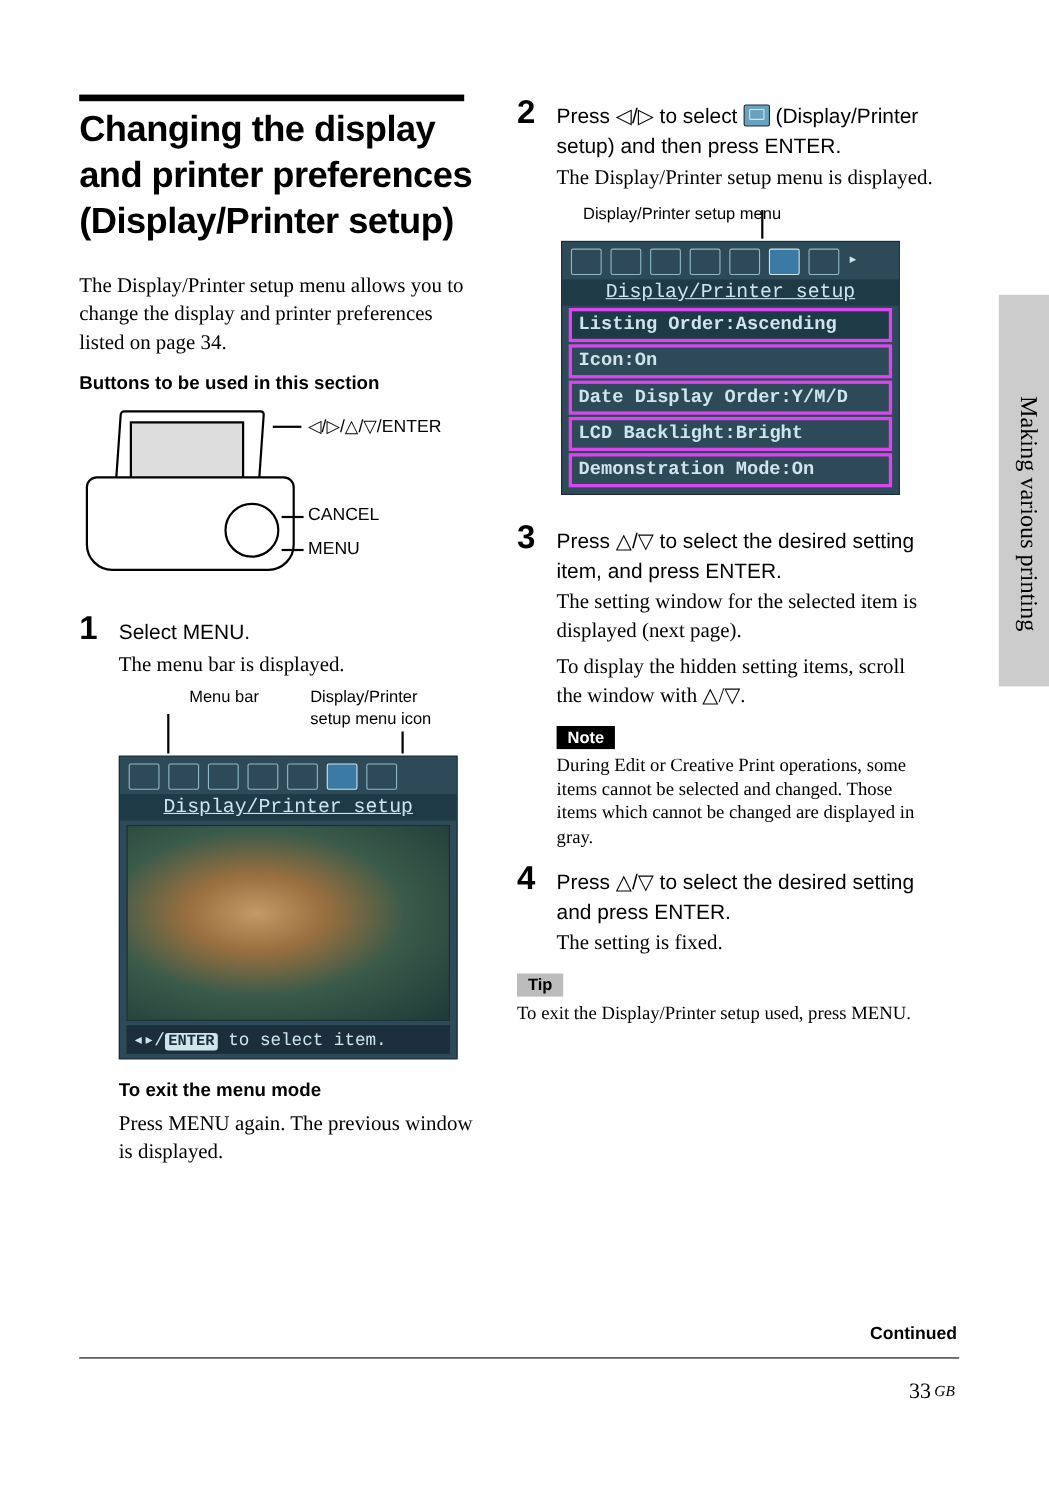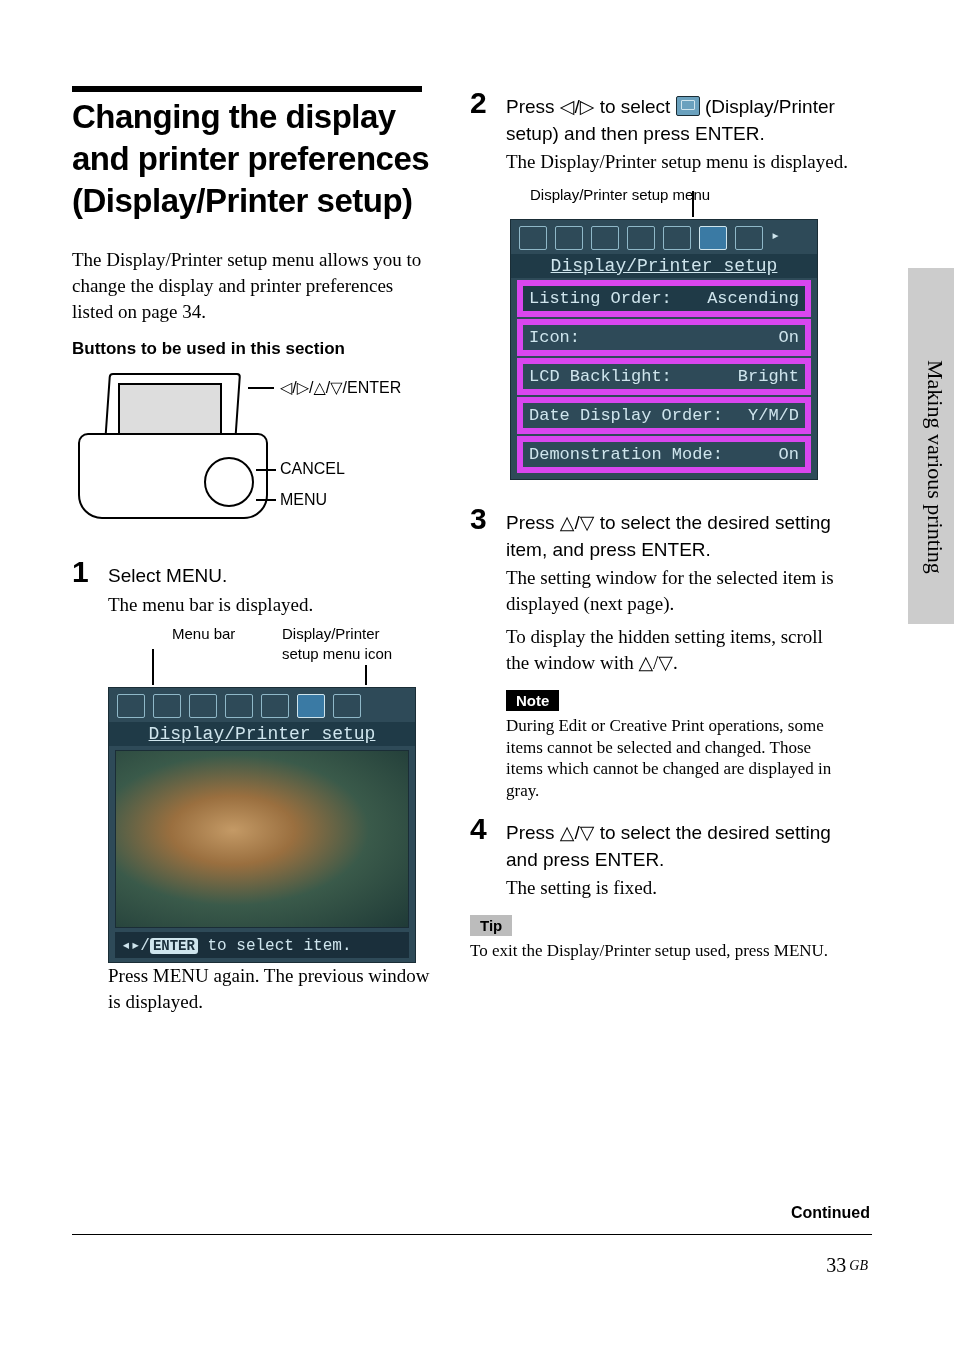--- a/index.html
+++ b/index.html
@@ -228,25 +228,25 @@
       border-radius: 3px;
       padding: 0 3px;
       font-weight: bold;
       font-size: 14px;
     }
     .lcd-rows {
       margin: 2px 6px;
     }
     .lcd-row {
       display: flex;
-      justify-content: space-between;
       padding: 3px 6px;
-      border: 6px solid #d946ef;
+      border: 3px solid #d946ef;
       margin-top: 2px;
       font-size: 17px;
+      font-weight: bold;
     }
     .lcd-row.sel {
       background: #1f3a47;
     }
     .tri {
       font-size: 15px;
       vertical-align: 1px;
     }
     .note-box, .tip-box {
       display: inline-block;
@@ -367,20 +367,21 @@
           <div class="lcd-icon"></div>
         </div>
         <div class="lcd-title">Display/Printer setup</div>
         <div class="lcd-main-photo"></div>
         <div class="lcd-hint">
           <span>◂▸/</span><span class="enter-chip">ENTER</span><span> to select item.</span>
         </div>
       </div>
     </div>
 
+    <p class="sans-bold" style="margin-left:36px; margin-top:18px;">To exit the menu mode</p>
     <p class="body" style="margin-left:36px;">Press MENU again.  The previous window is displayed.</p>
   </div>
 
   <div class="right-col">
     <div class="step" style="margin-top:0;">
       <div class="step-num">2</div>
       <div class="step-body">
         <div class="step-lead">
           <span>Press ◁/▷ to select </span><span class="inline-icon"></span><span> (Display/Printer setup) and then press ENTER.</span>
         </div>
@@ -408,26 +409,26 @@
       <div class="lcd-rows" id="lcd-rows">
           <div class="lcd-row sel">
             <span>Listing Order:</span>
             <span>Ascending</span>
           </div>
           <div class="lcd-row">
             <span>Icon:</span>
             <span>On</span>
           </div>
           <div class="lcd-row">
+            <span>Date Display Order:</span>
+            <span>Y/M/D</span>
+          </div>
+          <div class="lcd-row">
             <span>LCD Backlight:</span>
             <span>Bright</span>
-          </div>
-          <div class="lcd-row">
-            <span>Date Display Order:</span>
-            <span>Y/M/D</span>
           </div>
           <div class="lcd-row">
             <span>Demonstration Mode:</span>
             <span>On</span>
           </div>
         </div>
     </div>
 
     <div class="step" style="margin-top:22px;">
       <div class="step-num">3</div>

